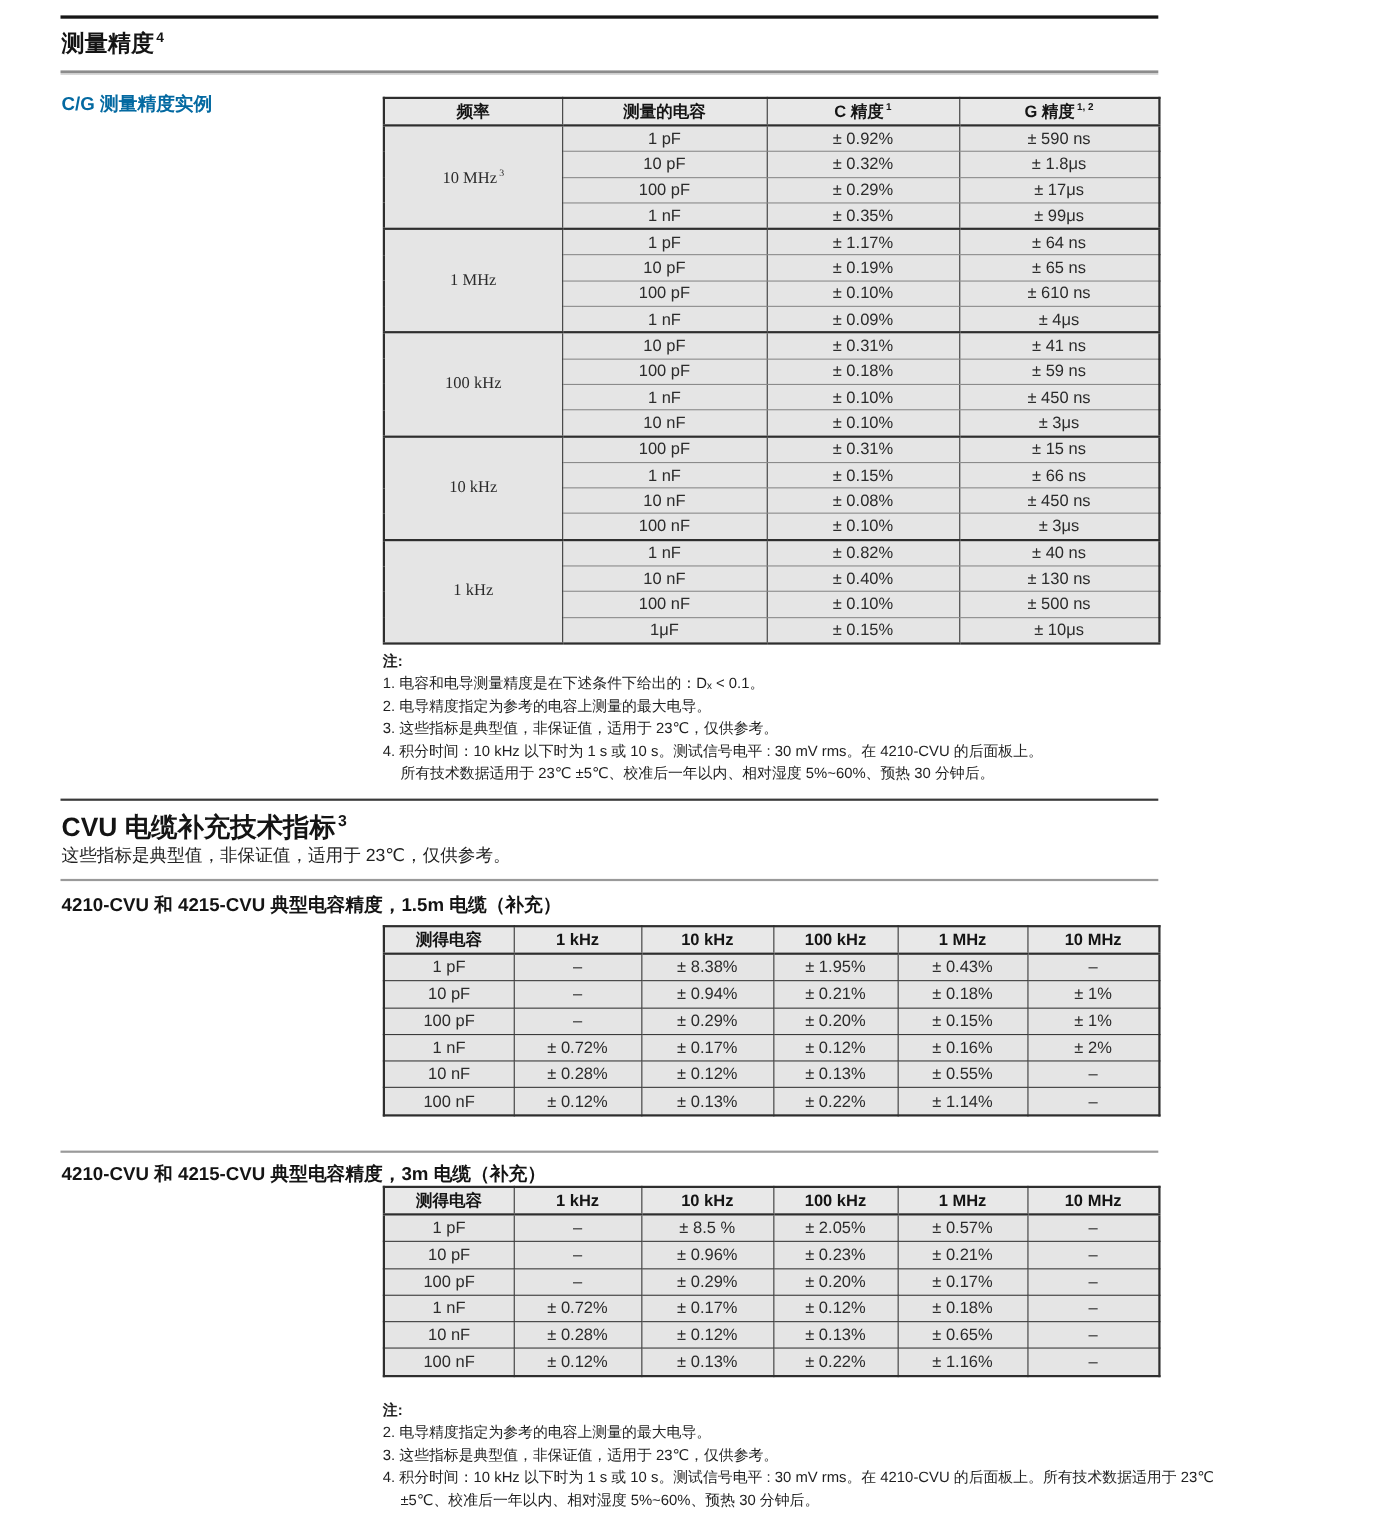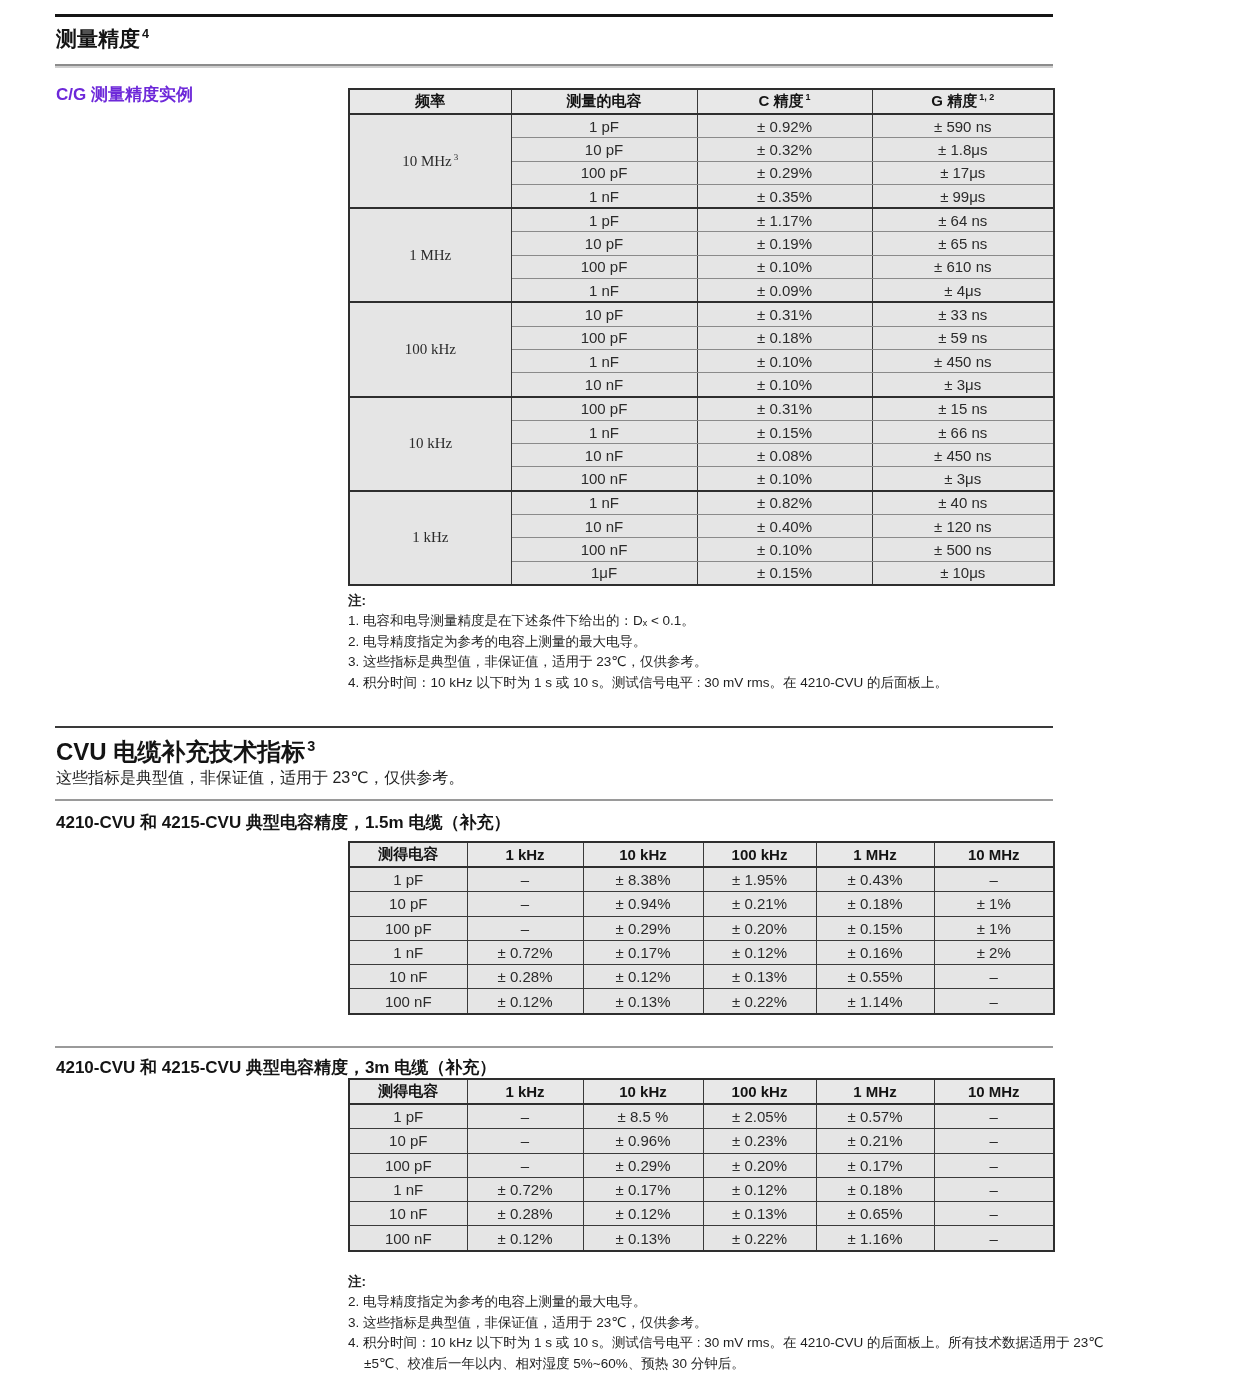--- a/index.html
+++ b/index.html
@@ -8,21 +8,21 @@
     font-family:"Liberation Sans","DejaVu Sans",sans-serif;color:#222;
     overflow:hidden;
   }
   .abs{position:absolute;}
   .rule{background:#161616;}
   .rule-gray{background:linear-gradient(#8c8c8c 0 55%,#cfcfcf 55% 100%);}
   .rule-mid{background:#3a3a3a;}
   .rule-light{background:#9a9a9a;}
 
   .page-title{font-size:21px;font-weight:bold;color:#141414;text-align:right;}
-  .side-label{font-size:17px;font-weight:bold;color:#6d28d9;}
+  .side-label{font-size:17px;font-weight:bold;color:#0369a1;}
   .cvu-title{font-size:24px;font-weight:bold;color:#141414;}
   .cvu-subtitle{font-size:16px;color:#222;}
   .table-heading{font-size:17px;font-weight:bold;color:#141414;}
   sup{font-size:60%;vertical-align:super;margin-left:2px;}
 
   table.spec{border-collapse:collapse;table-layout:fixed;width:705px;
     border:2px solid #2e2e2e;background:#e5e5e5;}
   table.spec th,table.spec td{
     padding:0;text-align:center;font-size:15px;color:#2b2b2b;
     white-space:nowrap;overflow:hidden;vertical-align:middle;
@@ -111,21 +111,21 @@
       </tr>
       <tr class="group-end">
         <td>1 nF</td>
         <td>± 0.09%</td>
         <td>± 4μs</td>
       </tr>
       <tr>
         <td class="freq-cell" rowspan="4">100 kHz</td>
         <td>10 pF</td>
         <td>± 0.31%</td>
-        <td>± 33 ns</td>
+        <td>± 41 ns</td>
       </tr>
       <tr>
         <td>100 pF</td>
         <td>± 0.18%</td>
         <td>± 59 ns</td>
       </tr>
       <tr>
         <td>1 nF</td>
         <td>± 0.10%</td>
         <td>± 450 ns</td>
@@ -158,41 +158,42 @@
       </tr>
       <tr>
         <td class="freq-cell" rowspan="4">1 kHz</td>
         <td>1 nF</td>
         <td>± 0.82%</td>
         <td>± 40 ns</td>
       </tr>
       <tr>
         <td>10 nF</td>
         <td>± 0.40%</td>
-        <td>± 120 ns</td>
+        <td>± 130 ns</td>
       </tr>
       <tr>
         <td>100 nF</td>
         <td>± 0.10%</td>
         <td>± 500 ns</td>
       </tr>
       <tr class="group-end">
         <td>1μF</td>
         <td>± 0.15%</td>
         <td>± 10μs</td>
       </tr>
     </tbody>
 </table>
 
 <div class="abs notes" style="left:348px;top:591px;">
     <div class="note-label">注:</div>
     <div class="note-line">1. 电容和电导测量精度是在下述条件下给出的：Dₓ &lt; 0.1。</div>
     <div class="note-line">2. 电导精度指定为参考的电容上测量的最大电导。</div>
     <div class="note-line">3. 这些指标是典型值，非保证值，适用于 23℃，仅供参考。</div>
     <div class="note-line">4. 积分时间：10 kHz 以下时为 1 s 或 10 s。测试信号电平 : 30 mV rms。在 4210-CVU 的后面板上。</div>
+    <div class="note-line indent">所有技术数据适用于 23℃ ±5℃、校准后一年以内、相对湿度 5%~60%、预热 30 分钟后。</div>
   </div>
 
 <div class="abs rule-mid" style="left:55px;top:726px;width:998px;height:2px;"></div>
 
 <div class="abs cvu-title" style="left:56px;top:736px;"><span>CVU 电缆补充技术指标</span><sup>3</sup></div>
 <div class="abs cvu-subtitle" style="left:56px;top:768px;">这些指标是典型值，非保证值，适用于 23℃，仅供参考。</div>
 
 <div class="abs rule-light" style="left:55px;top:799px;width:998px;height:2px;"></div>
 
 <div class="abs table-heading" style="left:56px;top:811px;">4210-CVU 和 4215-CVU 典型电容精度，1.5m 电缆（补充）</div>

